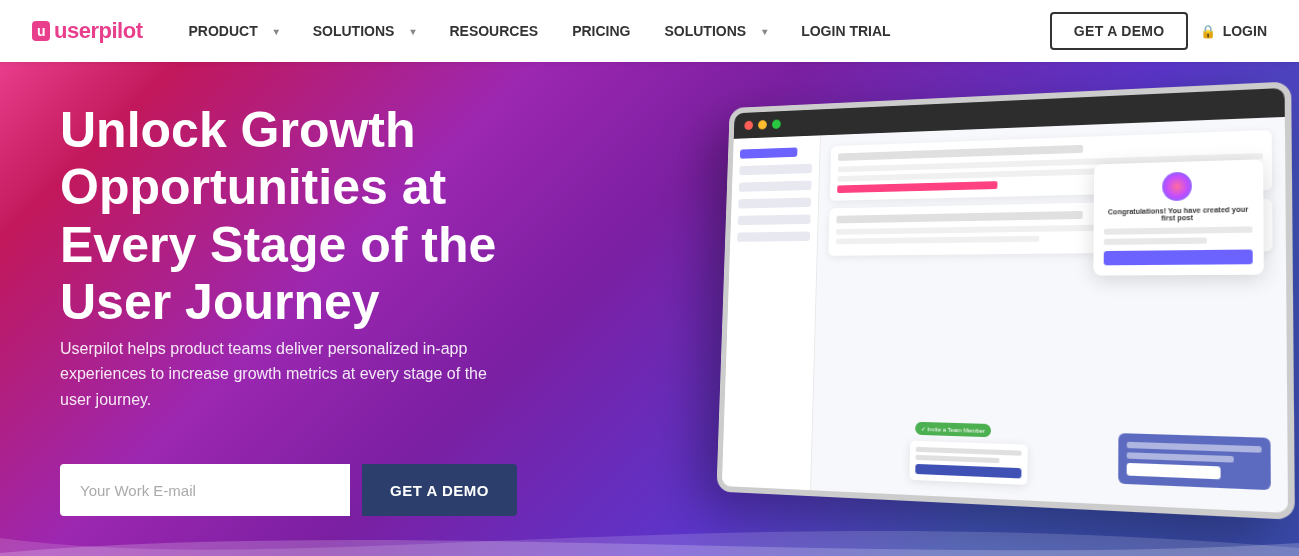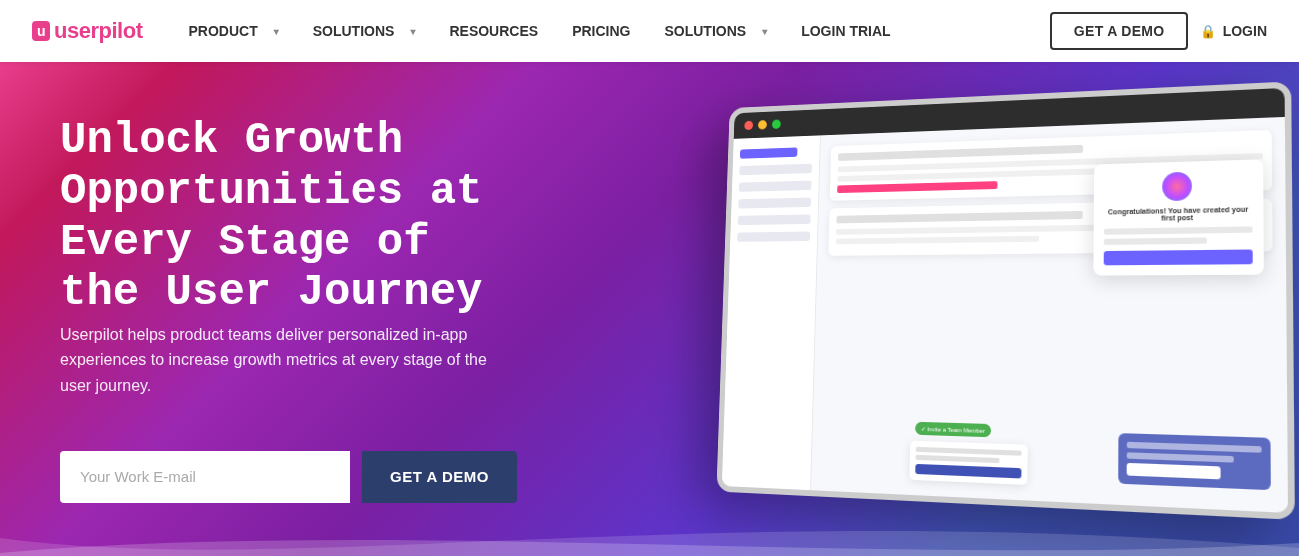--- a/index.html
+++ b/index.html
@@ -96,26 +96,25 @@
       align-items: center;
       overflow: hidden;
     }
     .hero-content {
       position: relative;
       z-index: 2;
       max-width: 580px;
       padding: 0 60px;
     }
     .hero-title {
-      font-size: 44px;
+      font-size: 50px;
       font-weight: 800;
       color: #fff;
       line-height: 1.15;
       margin-bottom: 4px;
-      font-family: Liberation Mono, monospace;
     }
     .hero-subtitle {
       font-size: 16px;
       color: rgba(255,255,255,0.9);
       line-height: 1.6;
       margin-bottom: 52px;
       max-width: 520px;
     }
     .hero-form {
       display: flex;

